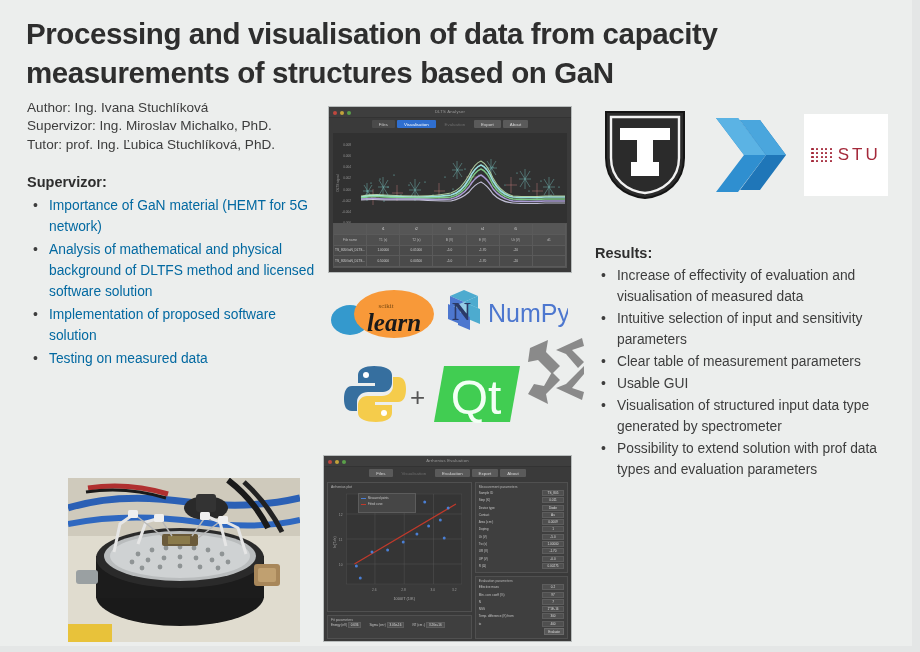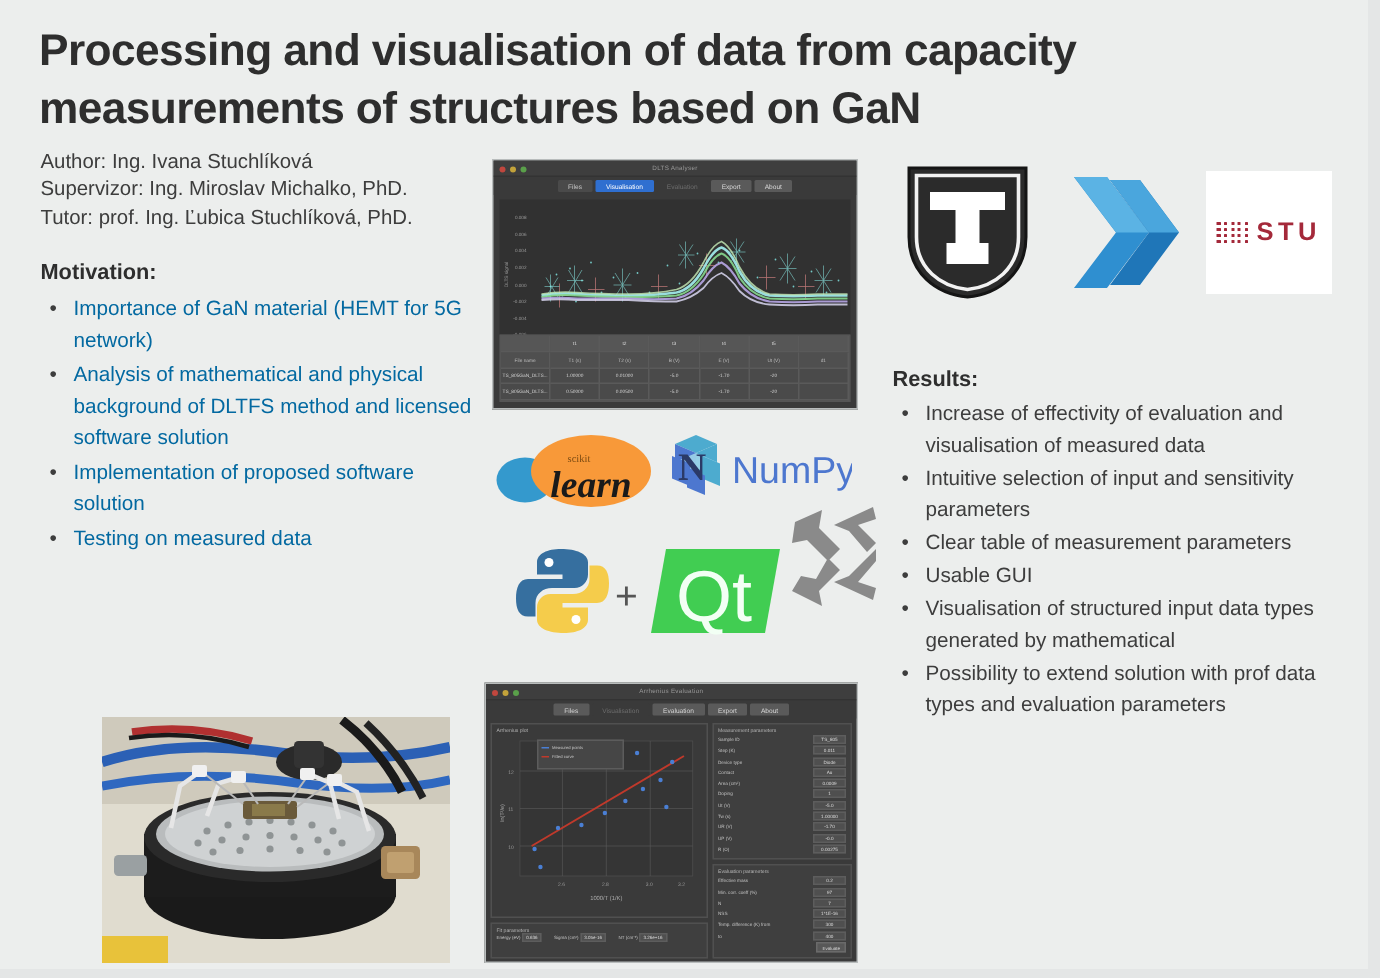--- a/index.html
+++ b/index.html
@@ -259,21 +259,21 @@
   #logo-arrow { position: absolute; left: 118px; top: 8px; width: 78px; height: 82px; }
   #logo-stu {
     position: absolute; left: 208px; top: 8px;
     width: 84px; height: 82px;
     background: #ffffff;
     display: flex; align-items: center; justify-content: center; gap: 5px;
   }
   #logo-stu .dots { display: grid; grid-template-columns: repeat(5, 3px); gap: 1.6px; }
   #logo-stu .dots i { width: 2.2px; height: 2.2px; background: #a4293a; display: block; border-radius: 0.4px; }
   #logo-stu .stu-text {
-    font-size: 17px; font-weight: bold; color: #a4293a; letter-spacing: 3px;
+    font-size: 17px; font-weight: normal; color: #a4293a; letter-spacing: 3px;
     font-family: "Liberation Sans", sans-serif;
   }
 
   
   #tech { position: absolute; left: 330px; top: 282px; width: 252px; height: 165px; }
   #sk { position: absolute; left: 0px; top: 6px; width: 108px; height: 56px; }
   #numpy { position: absolute; left: 110px; top: 4px; width: 128px; height: 50px; }
   #py { position: absolute; left: 14px; top: 82px; width: 62px; height: 60px; }
   #plus {
     position: absolute; left: 80px; top: 100px;
@@ -299,37 +299,37 @@
 
   <div id="title">Processing and visualisation of data from capacity measurements of structures based on GaN</div>
 
   <div id="authors">
     <div>Author: Ing. Ivana Stuchlíková</div>
     <div>Supervizor: Ing. Miroslav Michalko, PhD.</div>
     <div>Tutor: prof. Ing. Ľubica Stuchlíková, PhD.</div>
   </div>
 
   <div id="motivation">
-    <div class="sec-head">Motivation:</div>
+    <div class="sec-head">Supervizor:</div>
     <ul>
       <li>Importance of GaN material (HEMT for 5G network)</li>
       <li>Analysis of mathematical and physical background of DLTFS method and licensed software solution</li>
       <li>Implementation of proposed software solution</li>
       <li>Testing on measured data</li>
     </ul>
   </div>
 
   <div id="results">
     <div class="sec-head">Results:</div>
     <ul>
       <li>Increase of effectivity of evaluation and visualisation of measured data</li>
       <li>Intuitive selection of input and sensitivity parameters</li>
       <li>Clear table of measurement parameters</li>
       <li>Usable GUI</li>
-      <li>Visualisation of structured input data types generated by mathematical</li>
+      <li>Visualisation of structured input data type generated by spectrometer</li>
       <li>Possibility to extend solution with prof data types and evaluation parameters</li>
     </ul>
   </div>
 
   <div id="app-top" class="app-win">
     <div class="titlebar">
       <div class="lights">
         <i class="l-red"></i>
         <i class="l-yel"></i>
         <i class="l-grn"></i>

